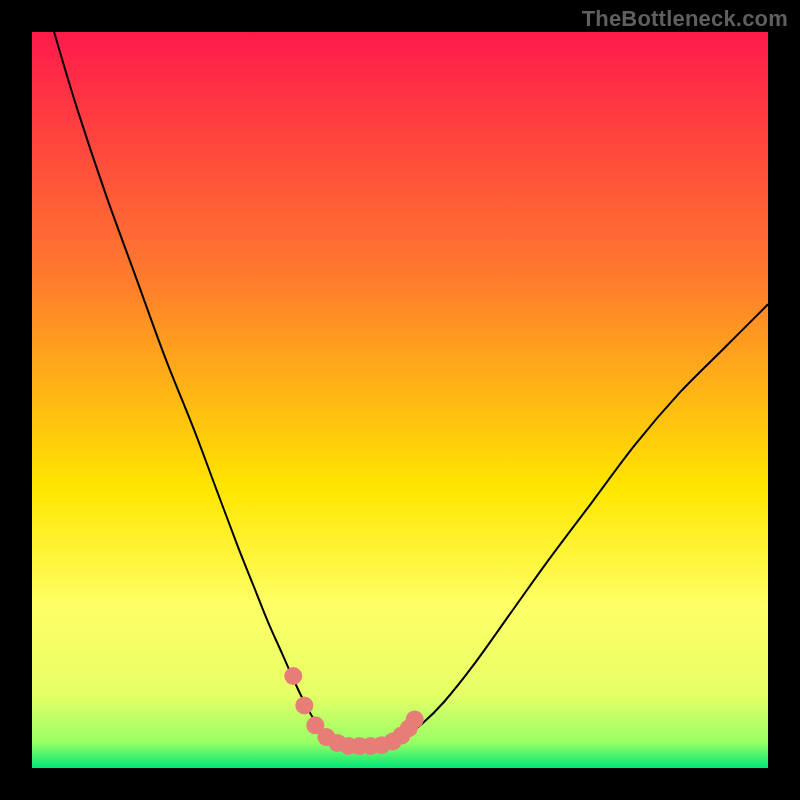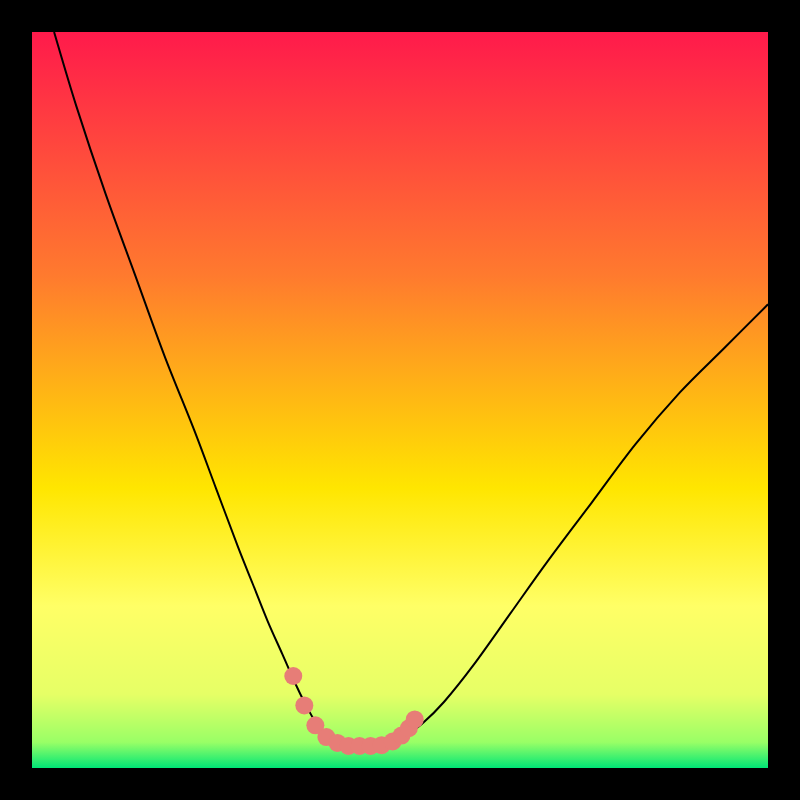--- a/index.html
+++ b/index.html
@@ -34,20 +34,21 @@
     font-weight: 600;
     font-size: 22px;
     letter-spacing: 0.2px;
     z-index: 5;
   }
 </style>
 </head>
 <body>
 
 <div class="frame">
+  <div class="watermark">TheBottleneck.com</div>
   <div class="plot">
     <svg id="chart-svg" width="736" height="736" viewBox="0 0 736 736" preserveAspectRatio="none">
       <defs>
         <linearGradient id="bg-grad" x1="0" y1="0" x2="0" y2="1">
             <stop offset="0%" stop-color="#ff1a4b"></stop>
             <stop offset="33%" stop-color="#ff7a2e"></stop>
             <stop offset="62%" stop-color="#ffe600"></stop>
             <stop offset="78%" stop-color="#ffff66"></stop>
             <stop offset="90%" stop-color="#e6ff66"></stop>
             <stop offset="96.5%" stop-color="#99ff66"></stop>

